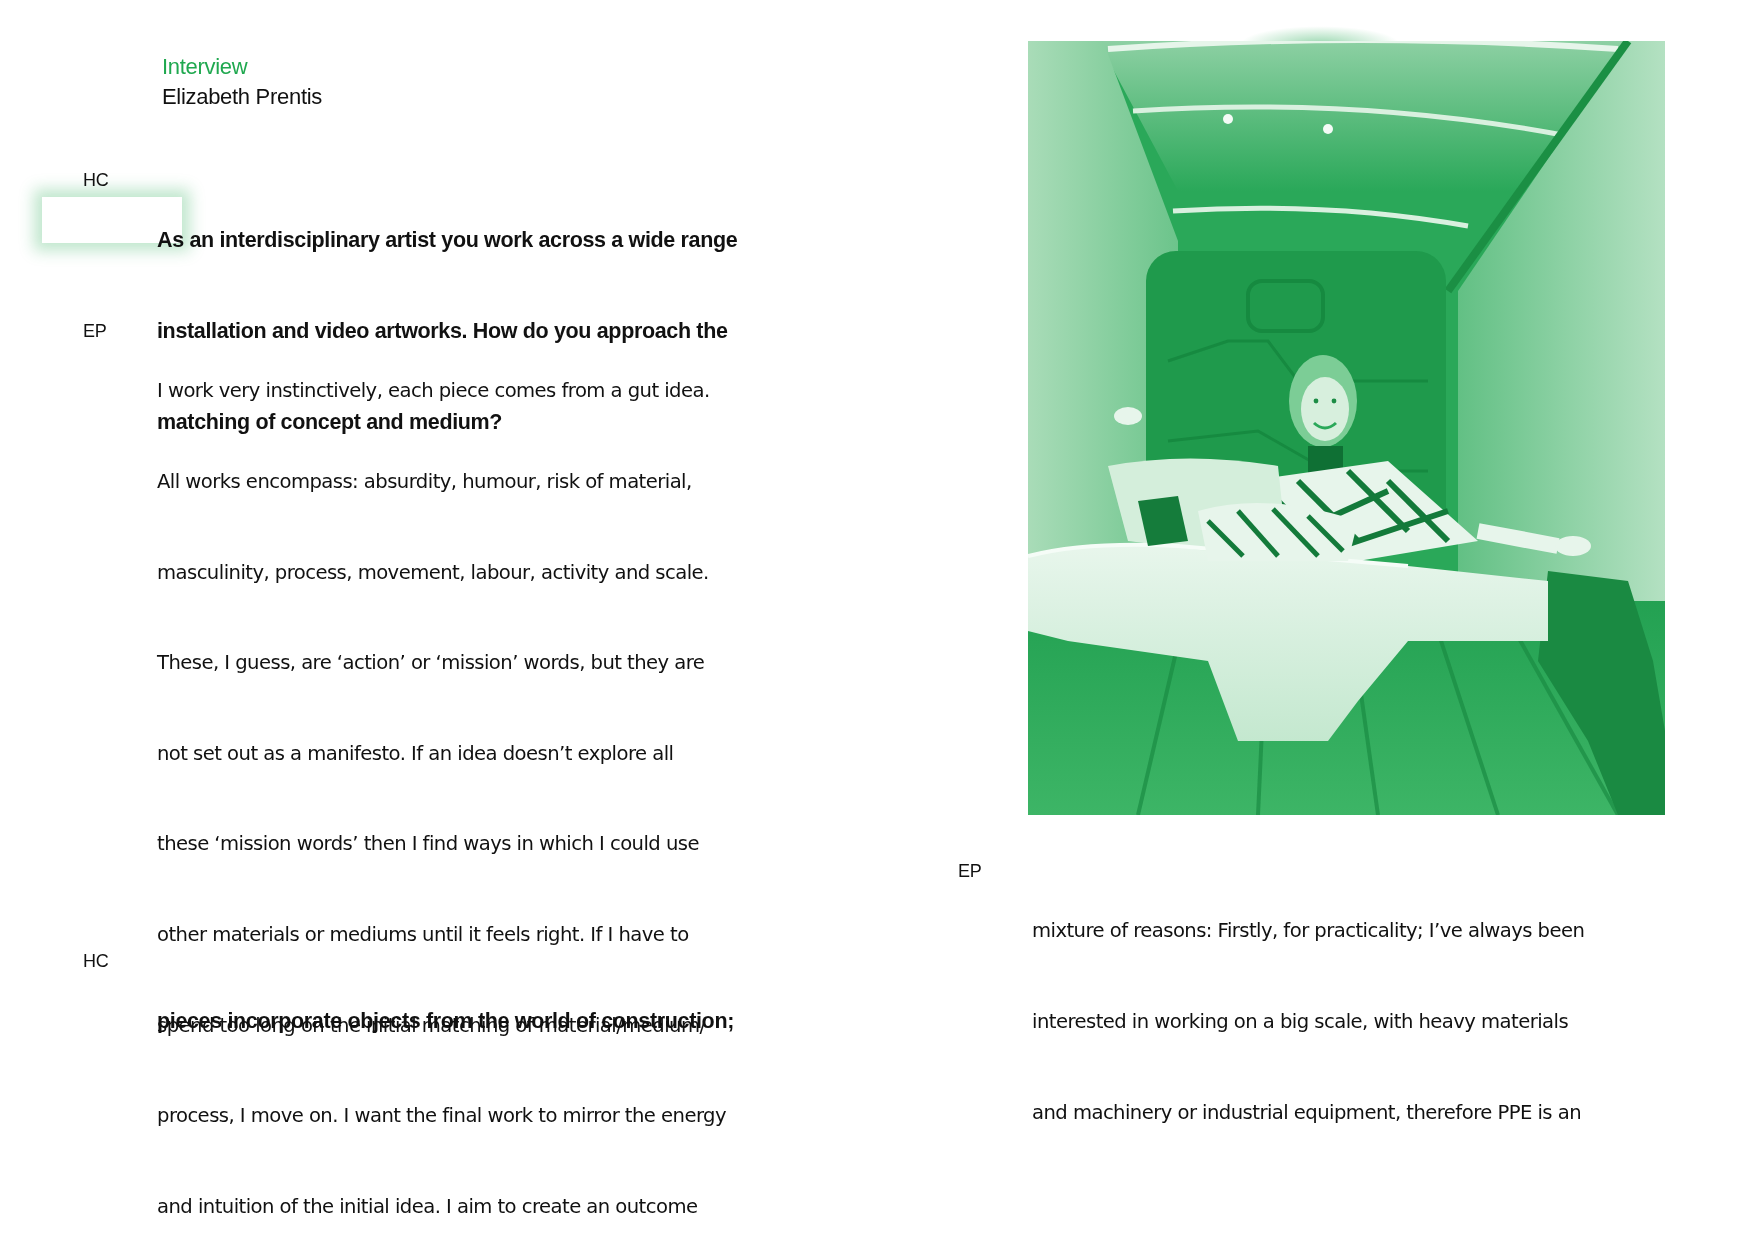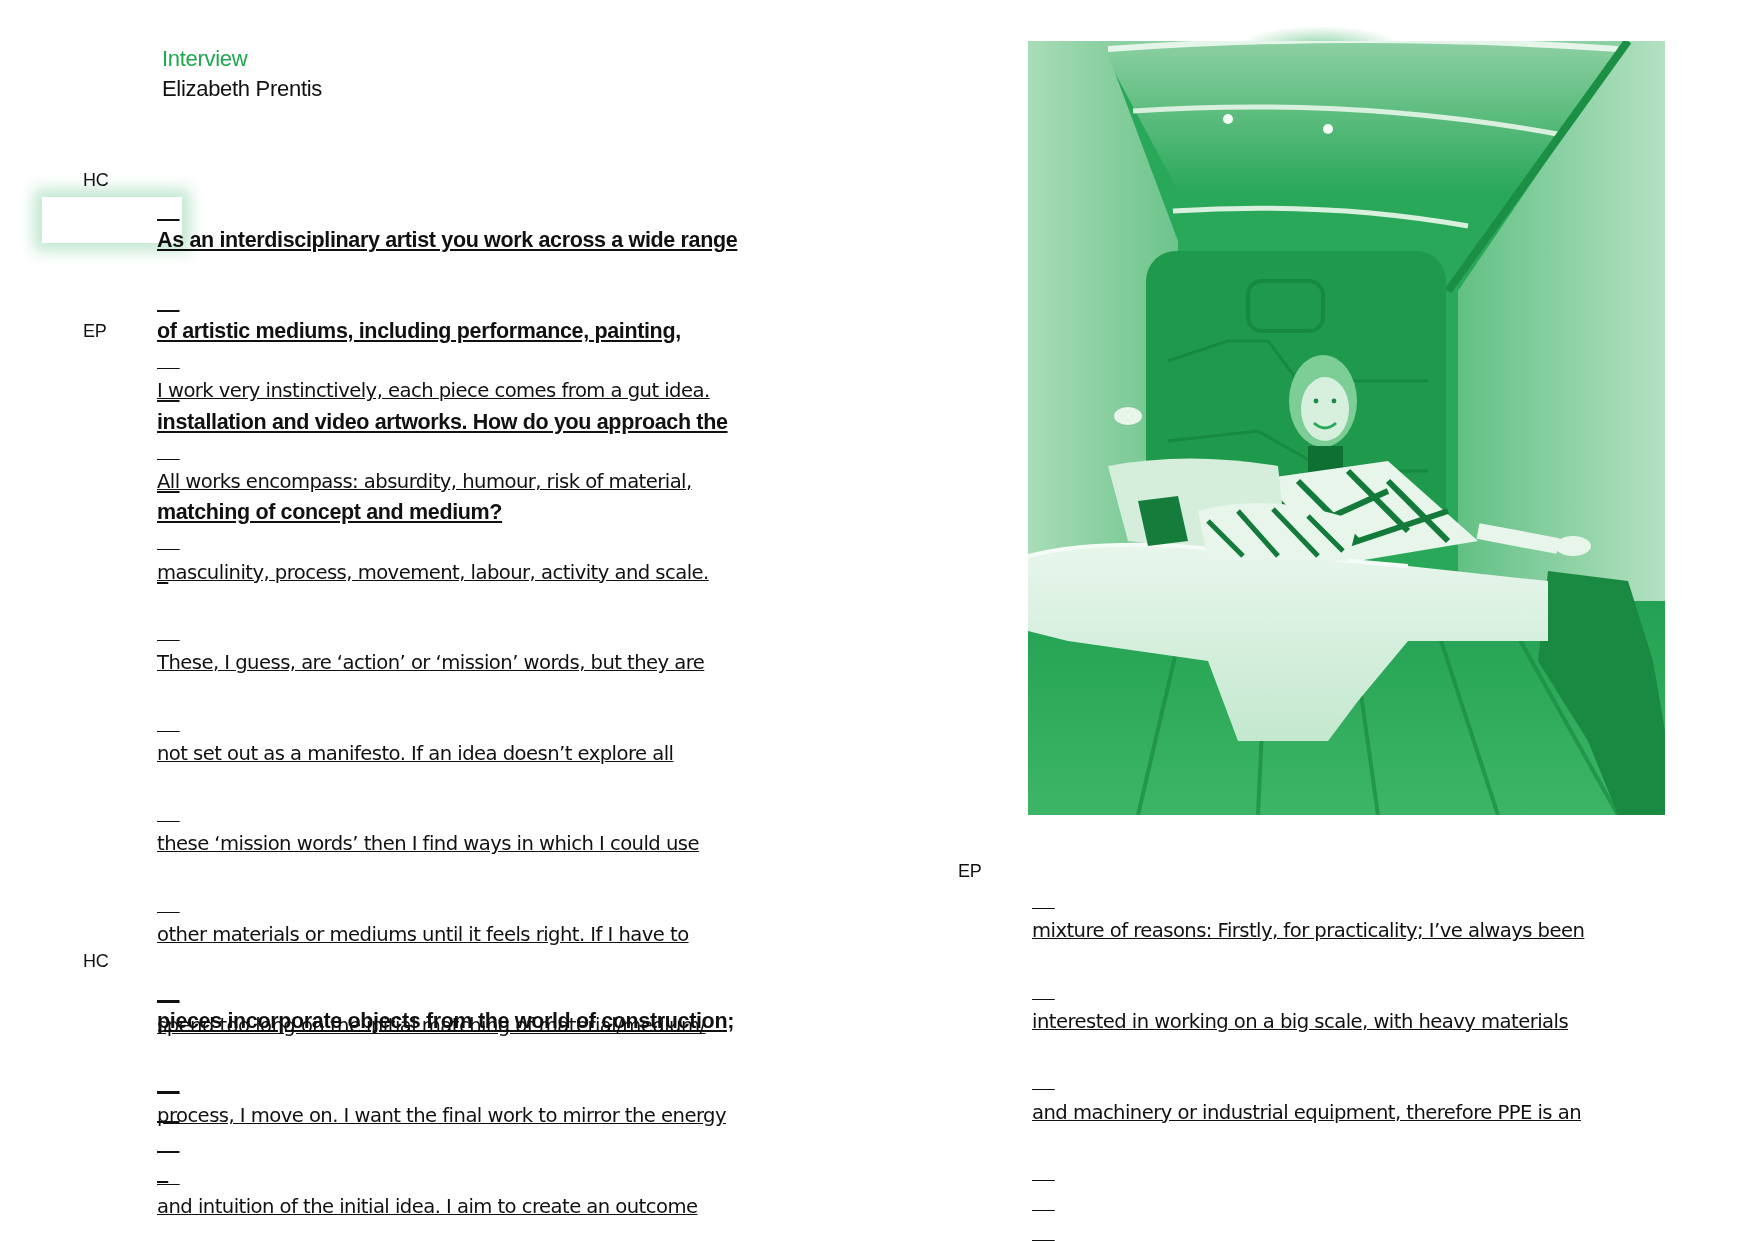--- a/index.html
+++ b/index.html
@@ -1,25 +1,25 @@
 <!DOCTYPE html>
 <html><head>
 <meta charset="utf-8">
 <style>
   html, body { margin: 0; padding: 0; }
   body {
     width: 1749px; height: 1241px; position: relative; overflow: hidden;
     background: #ffffff; color: #111111;
     font-family: "Liberation Sans", "DejaVu Sans", sans-serif;
   }
-  .header { position: absolute; left: 162px; top: 44px; font-size: 22px; line-height: 30px; letter-spacing: -0.3px; }
+  .header { position: absolute; left: 162px; top: 52px; font-size: 22px; line-height: 30px; letter-spacing: -0.3px; }
   .header .kicker { color: #1fa84f; }
   .header .name { color: #111; }
 
-  .block { position: absolute; font-size: 21.5px; line-height: 30.2px; text-decoration: underline; }
+  .block { position: absolute; font-size: 21.5px; line-height: 30.2px; }
   .speaker { position: absolute; font-size: 18px; line-height: 30.2px; letter-spacing: -0.2px; }
   .lines { white-space: pre; }
   .lines .ln { display: block; }
   .q { font-weight: bold; letter-spacing: -0.35px; }
   .a { font-family: "DejaVu Sans", sans-serif; font-size: 19.6px; letter-spacing: -0.55px; }
 
   .glow-box {
     position: absolute; left: 42px; top: 197px; width: 140px; height: 46px;
     background: #fff;
     box-shadow: 0 0 14px 8px rgba(31,168,79,0.28);
@@ -47,21 +47,20 @@
 <div class="header" style="z-index:2;">
   <div class="kicker">Interview</div>
   <div class="name">Elizabeth Prentis</div>
 </div>
 
 <div class="text-layer">
 
   <div class="speaker" style="left:83px; top:165px;">HC</div>
   <div class="block q lines" style="left:157px; top:165px;">
     <span class="ln">As an interdisciplinary artist you work across a wide range</span>
-    <span class="ln">of artistic mediums, including performance, painting,</span>
     <span class="ln">installation and video artworks. How do you approach the</span>
     <span class="ln">matching of concept and medium?</span>
   </div>
 
   <div class="speaker" style="left:83px; top:316px;">EP</div>
   <div class="block a lines" style="left:157px; top:316px;">
     <span class="ln">I work very instinctively, each piece comes from a gut idea.</span>
     <span class="ln">All works encompass: absurdity, humour, risk of material,</span>
     <span class="ln">masculinity, process, movement, labour, activity and scale.</span>
     <span class="ln">These, I guess, are ‘action’ or ‘mission’ words, but they are</span>

